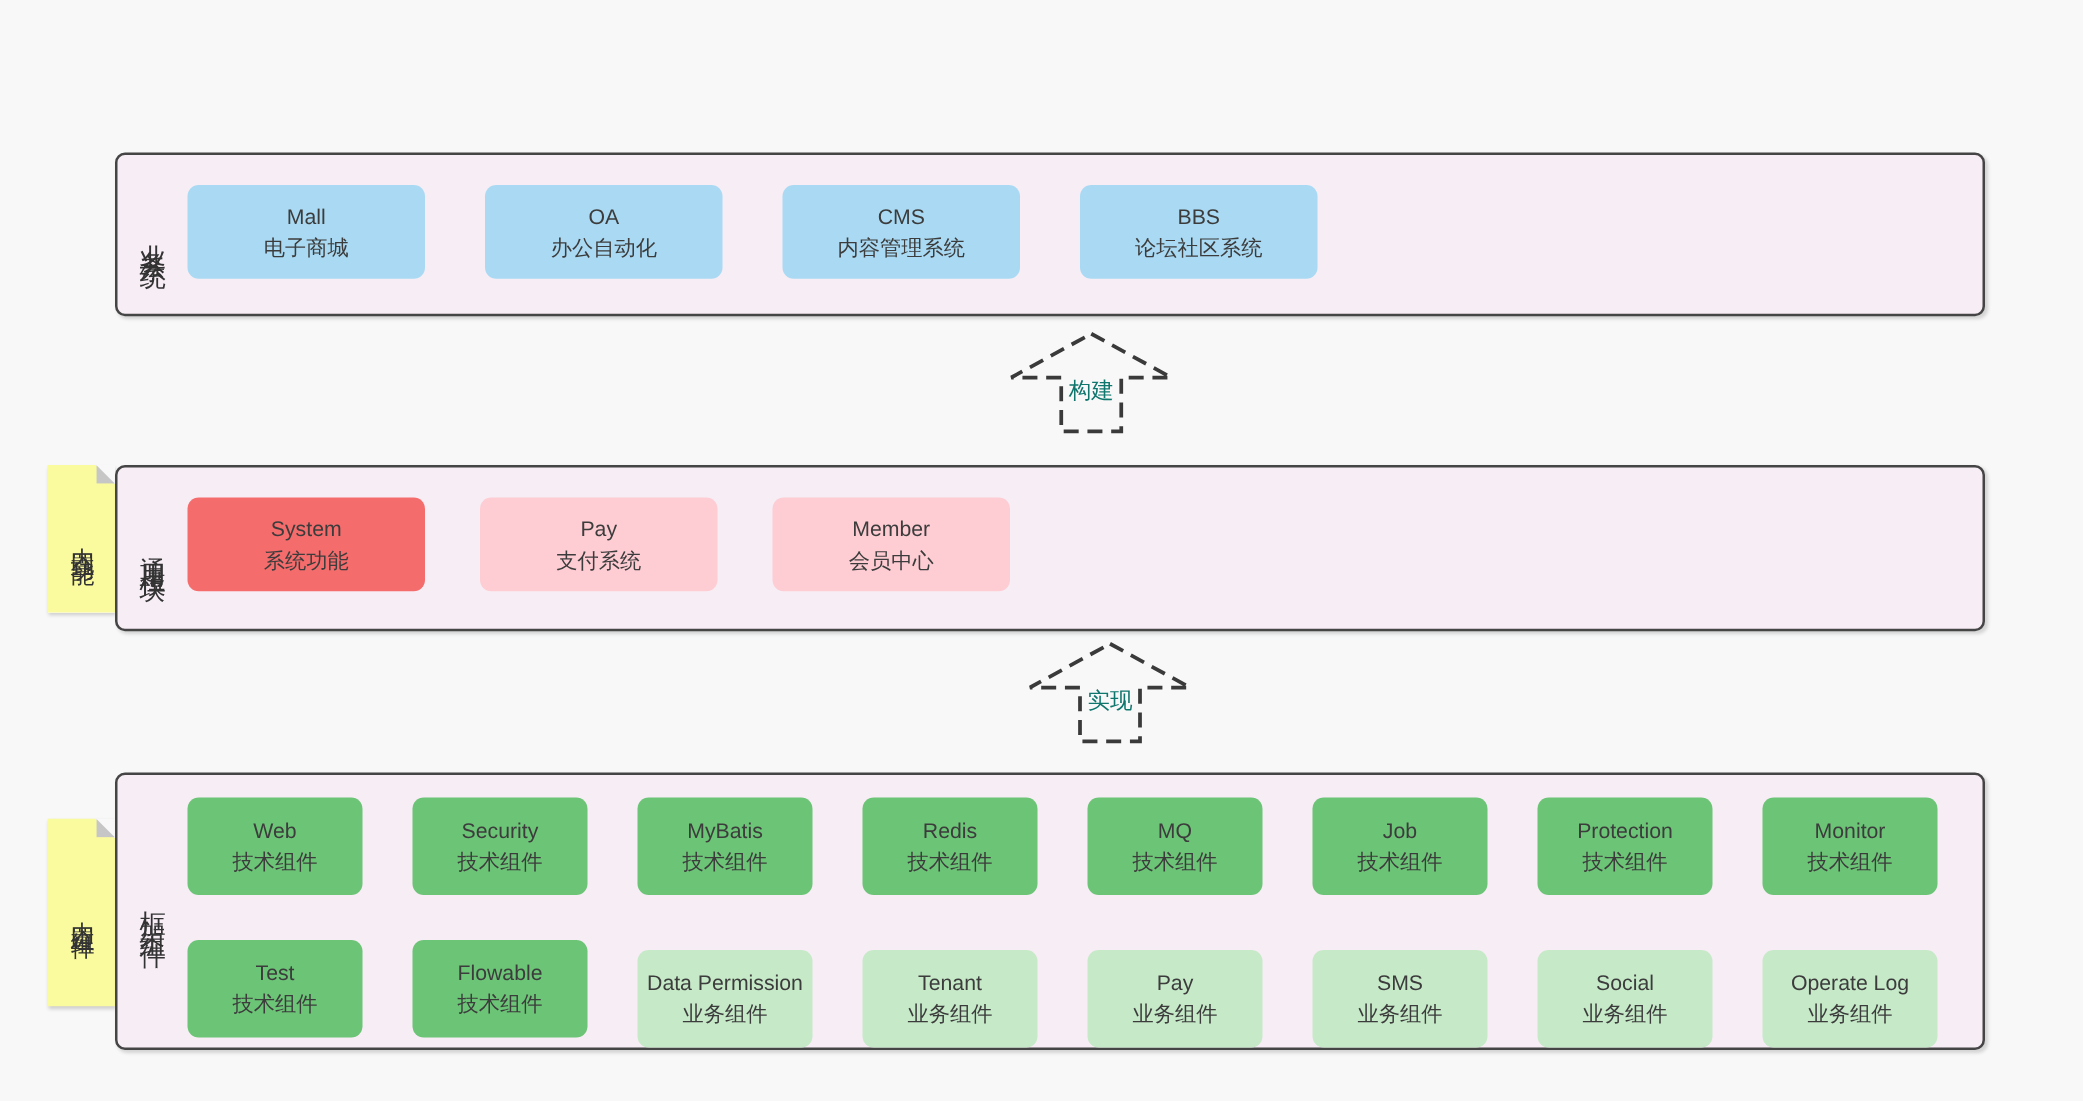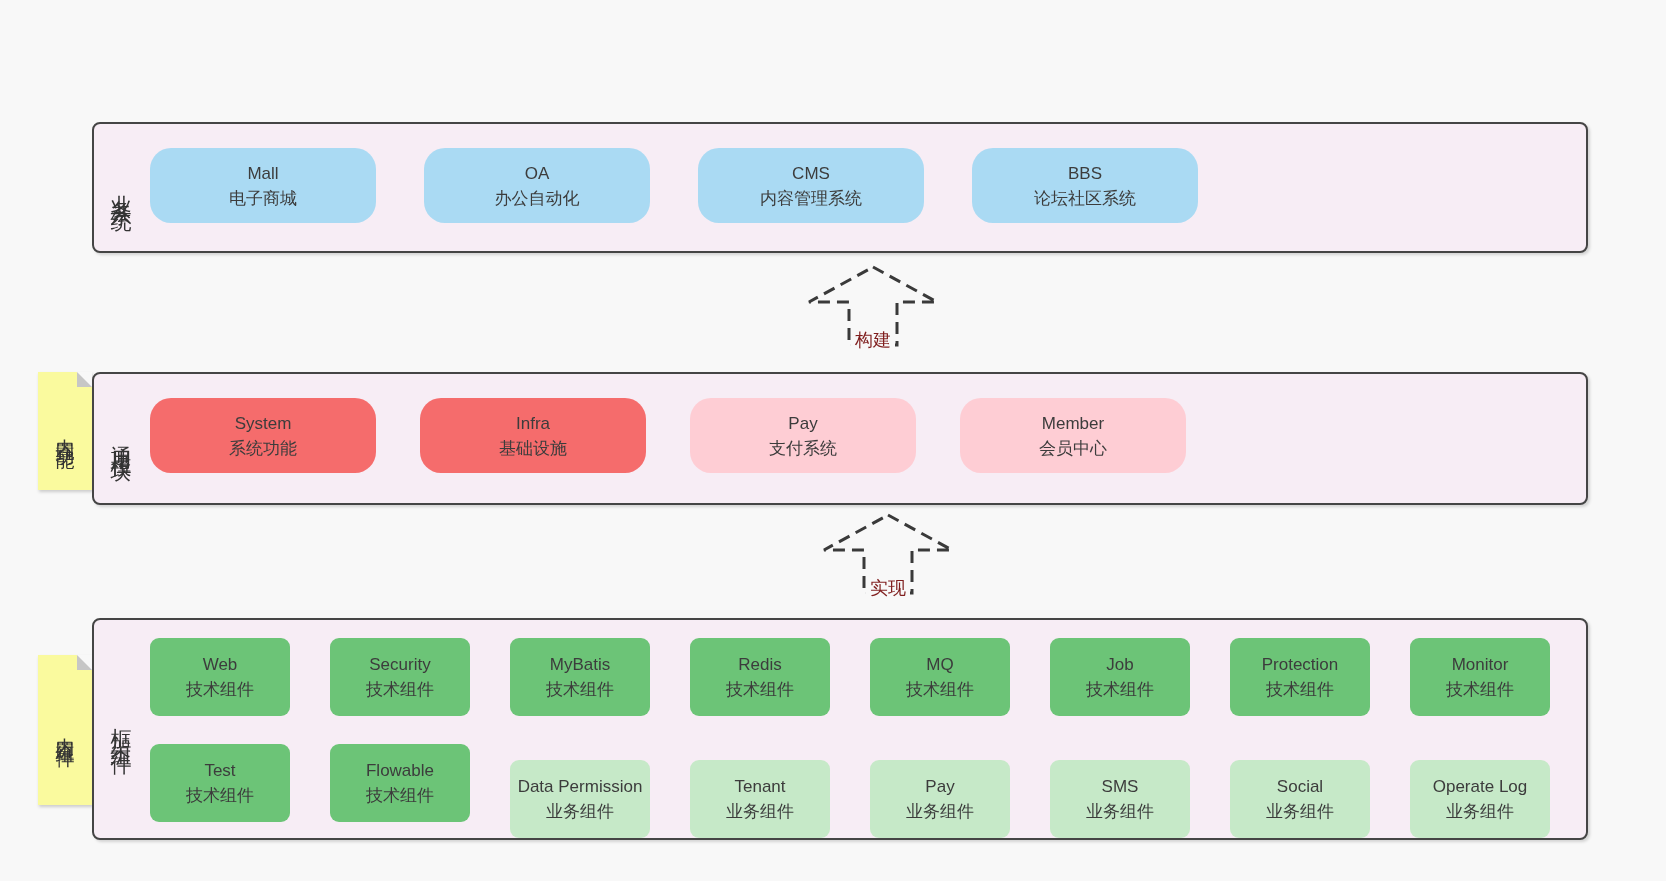--- a/index.html
+++ b/index.html
@@ -19,31 +19,31 @@
   #panel-modules{top:372px;height:133px;}
   #panel-components{top:618px;height:222px;}
   .vlabel{
     position:absolute;left:13px;top:50%;transform:translateY(-50%);
     writing-mode:vertical-rl;text-orientation:upright;
     font-size:21px;letter-spacing:5px;color:#333;white-space:nowrap;
   }
   #panel-components .vlabel{letter-spacing:9px;}
   .row{position:absolute;left:56px;display:flex;}
   .row6{gap:48px;}
-  .row8{gap:40px;}
+  .row8{gap:40px;align-items:center;}
   #panel-business .row{top:24px;}
   #panel-modules .row{top:24px;gap:44px;}
   #panel-components .row-1{top:18px;}
   #panel-components .row-2{top:124px;}
   .box{
     display:flex;flex-direction:column;justify-content:center;align-items:center;
     border-radius:9px;text-align:center;
     font-size:17px;line-height:25px;color:#3c3c3c;
   }
-  .row6 .box{width:226px;height:75px;border-radius:21px;}
+  .row6 .box{width:190px;height:75px;}
   .row8 .box{width:140px;height:78px;}
   .box.blue{background:#aadaf3;}
   .box.red{background:#f56c6c;}
   .box.pink{background:#fecdd4;}
   .box.green{background:#6cc477;}
   .box.green-light{background:#c6e9c8;margin-top:16px;}
   .note{
     position:absolute;width:54px;
     background:linear-gradient(225deg,transparent 11px,#fafa9e 0);
     box-shadow:1px 2px 3px rgba(0,0,0,.18);
@@ -58,21 +58,21 @@
   .fold{
     position:absolute;top:0;right:0;width:15px;height:15px;
     background:#c6c6c6;
     clip-path:polygon(0 0,100% 100%,0 100%);
   }
   .arrow{position:absolute;width:136px;height:84px;}
   #arrow-build{left:805px;top:264px;}
   #arrow-implement{left:820px;top:512px;}
   .arrow-label{
     position:absolute;left:50%;top:36px;transform:translateX(-50%);
-    background:#f8f8f8;padding:0 4px;font-size:18px;color:#7f1d1d;white-space:nowrap;margin-top:28px;
+    background:#f8f8f8;padding:0 4px;font-size:18px;color:#0f766e;white-space:nowrap;
   }
   .t,.s{width:100%;}
 </style>
 </head>
 <body>
 
 <div class="panel" id="panel-business">
   <div class="vlabel">业务系统</div>
   <div class="row row6">
     <div class="box blue">
@@ -106,24 +106,20 @@
   <div class="ntext">内置功能</div>
 </div>
 
 <div class="panel" id="panel-modules">
   <div class="vlabel">通用模块</div>
   <div class="row row6">
     <div class="box red">
       <div class="t">System</div>
       <div class="s">系统功能</div>
     </div>
-    <div class="box red">
-      <div class="t">Infra</div>
-      <div class="s">基础设施</div>
-    </div>
     <div class="box pink">
       <div class="t">Pay</div>
       <div class="s">支付系统</div>
     </div>
     <div class="box pink">
       <div class="t">Member</div>
       <div class="s">会员中心</div>
     </div>
   </div>
 </div>

